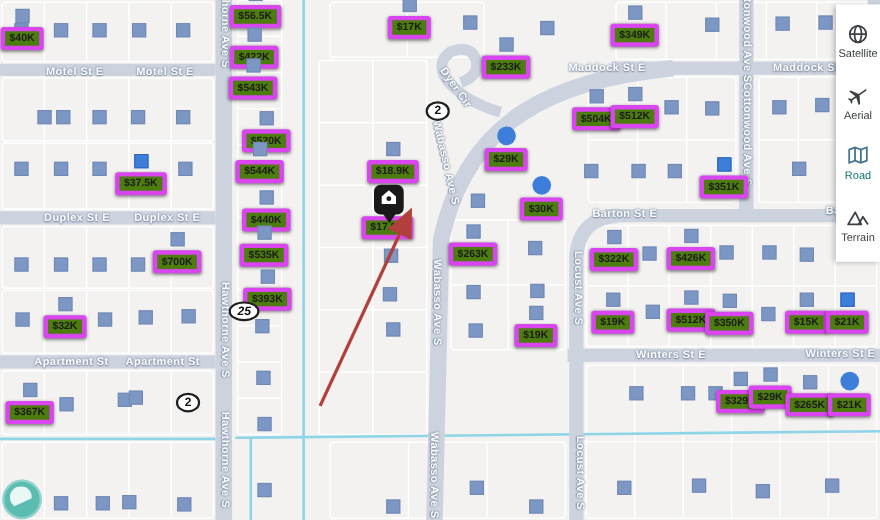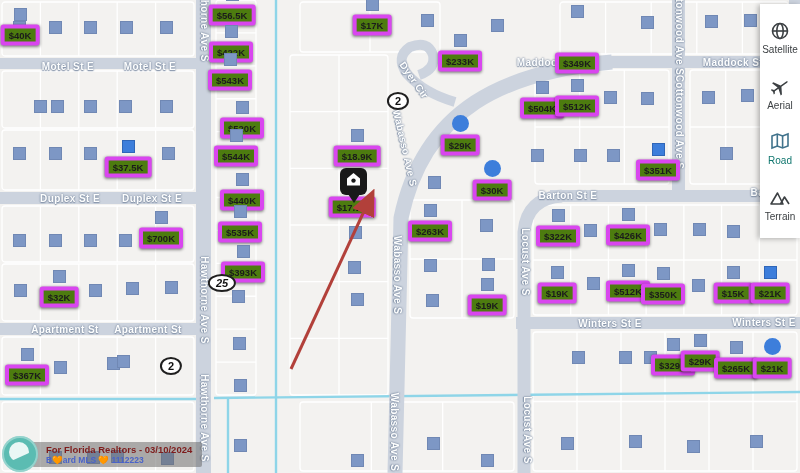--- a/index.html
+++ b/index.html
@@ -281,21 +281,21 @@
       <div class="price-label" style="left: 460px; top: 61px;">$233K</div>
       <div class="circ" style="left: 452px; top: 115px;"></div>
       <div class="price-label" style="left: 460px; top: 145px;">$29K</div>
       <div class="circ" style="left: 484px; top: 160px;"></div>
       <div class="price-label" style="left: 492px; top: 190px;">$30K</div>
       <div class="sq" style="left: 536px; top: 81px;"></div>
       <div class="price-label" style="left: 542px; top: 108px;">$504K</div>
       <div class="sq" style="left: 571px; top: 79px;"></div>
       <div class="price-label" style="left: 577px; top: 106px;">$512K</div>
       <div class="sq" style="left: 571px; top: 5px;"></div>
-      <div class="price-label" style="left: 577px; top: 32px; margin-top: 31px;">$349K</div>
+      <div class="price-label" style="left: 577px; top: 32px;">$349K</div>
       <div class="sq bright" style="left: 652px; top: 143px;"></div>
       <div class="price-label" style="left: 658px; top: 170px;">$351K</div>
       <div class="sq" style="left: 552px; top: 209px;"></div>
       <div class="price-label" style="left: 558px; top: 236px;">$322K</div>
       <div class="sq" style="left: 622px; top: 208px;"></div>
       <div class="price-label" style="left: 628px; top: 235px;">$426K</div>
       <div class="sq" style="left: 551px; top: 266px;"></div>
       <div class="price-label" style="left: 557px; top: 293px;">$19K</div>
       <div class="sq" style="left: 622px; top: 264px;"></div>
       <div class="price-label" style="left: 628px; top: 291px;">$512K</div>
@@ -333,24 +333,20 @@
     <defs>
       <marker id="ah" markerWidth="9" markerHeight="8" refX="7" refY="4" orient="auto">
         <path d="M0,0 L9,4 L0,8 Z" fill="#b2403a"></path>
       </marker>
     </defs>
     <line id="arrow-line" stroke="#b2403a" stroke-width="3" marker-end="url(#ah)" x1="291" y1="369" x2="372" y2="194"></line>
   </svg>
 
   <div id="watermark">
     <div class="wm-logo"></div>
-    <div class="wm-text">
-      <div class="wm-line1">For Florida Realtors - 03/10/2024</div>
-      <div class="wm-line2">B🧡ard MLS 🧡 1112223</div>
-    </div>
   </div>
 
   <div id="sidebar">
     <div class="side-item">
       <span class="side-icon">
         <svg width="22" height="22" viewBox="0 0 22 22" fill="none" stroke="#3c4043" stroke-width="1.6">
           <circle cx="11" cy="11" r="7.5"></circle>
             <ellipse cx="11" cy="11" rx="3.2" ry="7.5"></ellipse>
             <line x1="3.5" y1="11" x2="18.5" y2="11"></line>
         </svg>

